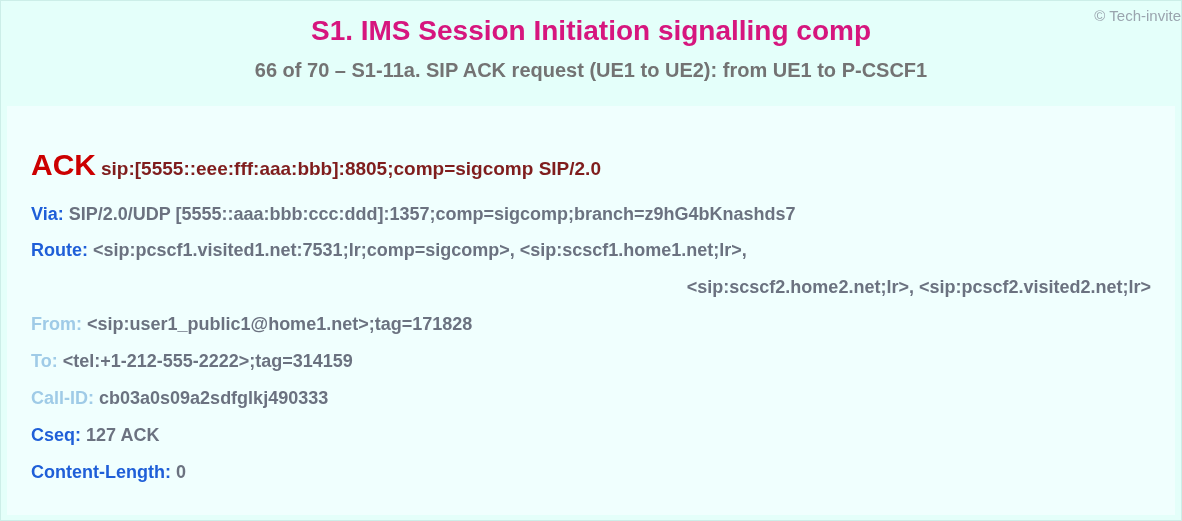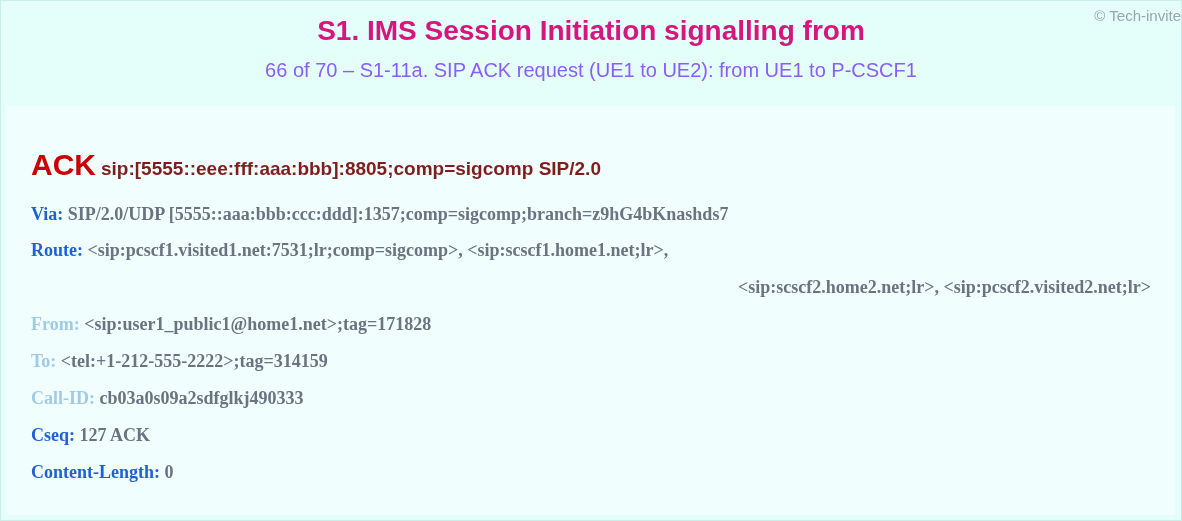--- a/index.html
+++ b/index.html
@@ -30,23 +30,23 @@
     margin-bottom: 10px;
     text-align: center;
   }
   .title {
     color: #d6167e;
     font-size: 28px;
     font-weight: bold;
     margin-bottom: 12px;
   }
   .subtitle {
-    color: #8b5cf6;
+    color: #737373;
     font-size: 20px;
-    font-weight: normal;
+    font-weight: bold;
   }
   .body {
     background: #f0fffe;
     margin: 0 6px 6px 6px;
     padding: 28px 24px 24px 24px;
     line-height: 2.05;
     font-size: 18px;
     min-height: 400px;
   }
   .req-line {
@@ -57,37 +57,36 @@
     font-weight: bold;
     font-size: 30px;
   }
   .req-uri {
     color: #7f1d1d;
     font-weight: bold;
     font-size: 19px;
   }
   .hdr {
     font-size: 18px;
-    font-family: Liberation Serif, serif;
   }
   .hdr .label { font-weight: bold; }
   .hdr .value { color: #6b7280; font-weight: bold; }
   .lbl-blue   { color: #1f5fd8; }
   .lbl-faded  { color: #9fcbe7; }
   .indent { padding-left: 24px; text-align: right; }
 </style>
 </head>
 <body>
 
 <div class="page">
 
   <div class="copyright">© Tech-invite</div>
 
   <div class="header">
-    <div class="title">S1. IMS Session Initiation signalling from</div>
+    <div class="title">S1. IMS Session Initiation signalling comp</div>
     <div class="subtitle">66 of 70 – S1-11a. SIP ACK request (UE1 to UE2): from UE1 to P-CSCF1</div>
   </div>
 
   <div class="body">
 
     <div class="req-line">
       <span class="req-method">ACK</span>
       <span class="req-uri">sip:[5555::eee:fff:aaa:bbb]:8805;comp=sigcomp SIP/2.0</span>
     </div>
 

